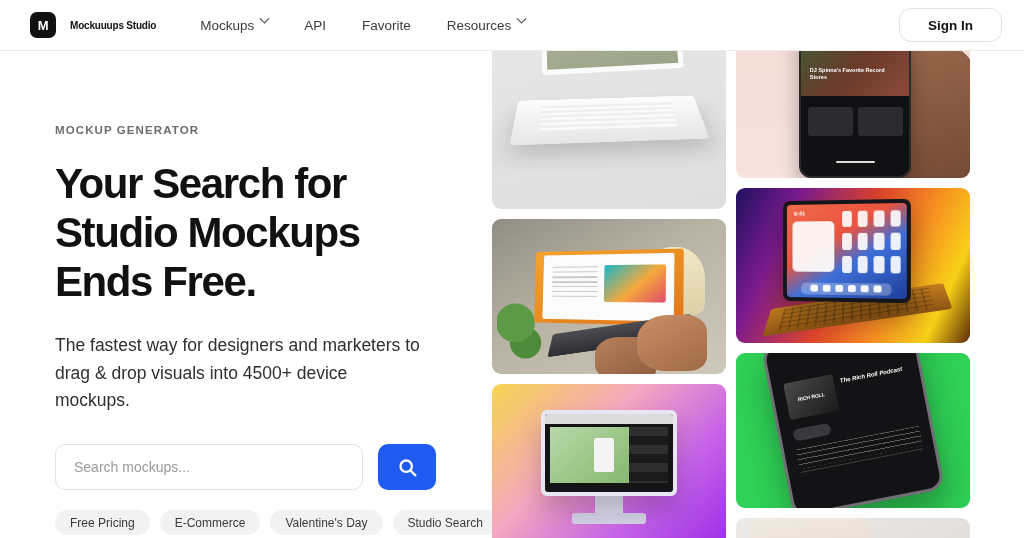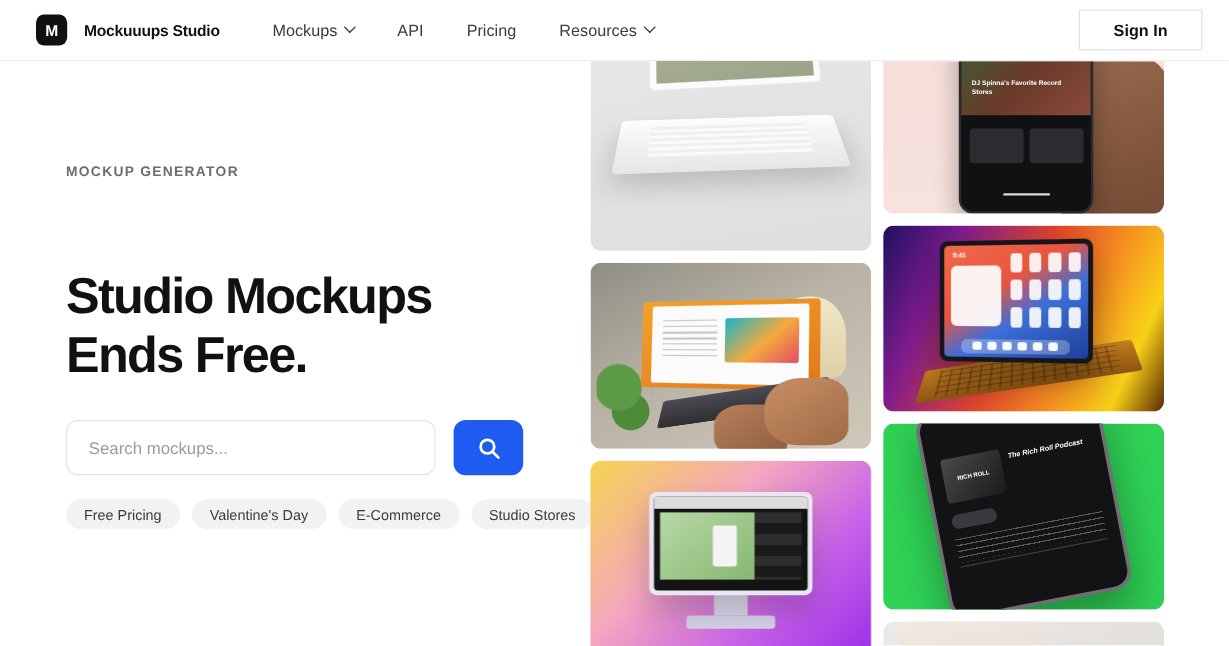--- a/index.html
+++ b/index.html
@@ -27,62 +27,62 @@
   .brand { display: flex; align-items: center; margin-left: 30px; }
   .logo-mark {
     width: 26px; height: 26px; border-radius: 7px;
     background: #111111;
     display: flex; align-items: center; justify-content: center;
     color: #ffffff; font-size: 13px; font-weight: bold;
     letter-spacing: -0.3px;
   }
   .brand-name {
     margin-left: 14px;
-    font-size: 13px; font-weight: bold; color: #111111;
+    font-size: 10px; font-weight: bold; color: #111111;
     letter-spacing: -0.2px; white-space: nowrap; text-align: center;
   }
   .nav { display: flex; align-items: center; margin-left: 44px; }
   .nav-item {
-    display: flex; align-items: center;
+    display: flex; 
     font-size: 13.5px; color: #3c3c3c;
     margin-right: 36px; white-space: nowrap; cursor: pointer;
   }
   .nav-item:last-child { margin-right: 0; }
   .chev {
     display: inline-block; margin-left: 7px;
     width: 7px; height: 7px;
     border-right: 1.7px solid #3c3c3c;
     border-bottom: 1.7px solid #3c3c3c;
     transform: rotate(45deg) translate(-2px, -2px);
   }
   .header-actions {
     margin-left: auto; margin-right: 22px;
     display: flex; align-items: center; gap: 14px;
   }
   .btn-signin {
     height: 34px; padding: 0 28px;
-    border: 1px solid #e2e2e2; border-radius: 0;
+    border: 1px solid #e2e2e2; border-radius: 12px;
     background: #ffffff; color: #111111;
     font-size: 13.5px; font-weight: bold;
     font-family: "Liberation Sans", sans-serif;
     display: flex; align-items: center; justify-content: center;
     cursor: pointer; white-space: nowrap;
   }
   .btn-try {
     height: 34px; padding: 0 22px;
     border: none; border-radius: 8px;
     background: #1f5bf0; color: #ffffff;
     font-size: 13.5px; font-weight: bold;
     font-family: "Liberation Sans", sans-serif;
     display: flex; align-items: center; justify-content: center;
     cursor: pointer; white-space: nowrap;
   }
 
   
-  .hero { position: absolute; left: 55px; top: 61px; width: 420px; }
+  .hero { position: absolute; left: 55px; top: 47px; width: 420px; }
   .eyebrow {
     margin-top: 77px;
     font-size: 11.5px; font-weight: bold; color: #6d6d6d;
     letter-spacing: 1.1px;
   }
   .headline {
     margin-top: 23px;
     font-size: 42px; font-weight: bold; color: #111111;
     line-height: 1.17; letter-spacing: -1.4px;
   }
@@ -388,58 +388,59 @@
 
     <div class="nav">
       <div class="nav-item">
         <span>Mockups</span>
         <i class="chev"></i>
       </div>
       <div class="nav-item">
         <span>API</span>
       </div>
       <div class="nav-item">
-        <span>Pricing</span>
+        <span>Favorite</span>
       </div>
       <div class="nav-item">
         <span>Resources</span>
         <i class="chev"></i>
       </div>
     </div>
 
     <div class="header-actions">
       <button class="btn-signin">Sign In</button>
     </div>
   </div>
 
   <div class="hero">
     <div class="eyebrow">MOCKUP GENERATOR</div>
 
     <h1 class="headline">
-      <br>
+      <span>Your Search for</span><br>
       <span>Studio Mockups</span><br>
       <span>Ends Free.</span>
     </h1>
 
+    <p class="subhead">The fastest way for designers and marketers to drag &amp; drop visuals into 4500+ device mockups.</p>
 
     <div class="search-row">
       <input class="search-input" type="text" placeholder="Search mockups..." style="">
       <button class="search-btn">
         <svg width="21" height="21" viewBox="0 0 24 24" fill="none" stroke="#ffffff" stroke-width="2.6" stroke-linecap="round">
           <circle cx="10.5" cy="10.5" r="6.5"></circle>
           <line x1="15.6" y1="15.6" x2="21" y2="21"></line>
         </svg>
       </button>
     </div>
 
     <div class="chips">
       <div class="chip">Free Pricing</div>
+      <div class="chip">E-Commerce</div>
       <div class="chip">Valentine's Day</div>
-      <div class="chip">E-Commerce</div>
-      <div class="chip">Studio Stores</div>
+      <div class="chip">Studio Search</div>
       <div class="chip chip-cut"></div>
     </div>
   </div>
 
   <div class="gallery">
 
     <div class="col col-left">
 
       <div class="card" style="height:210px">
         <div class="art bg-grey">

